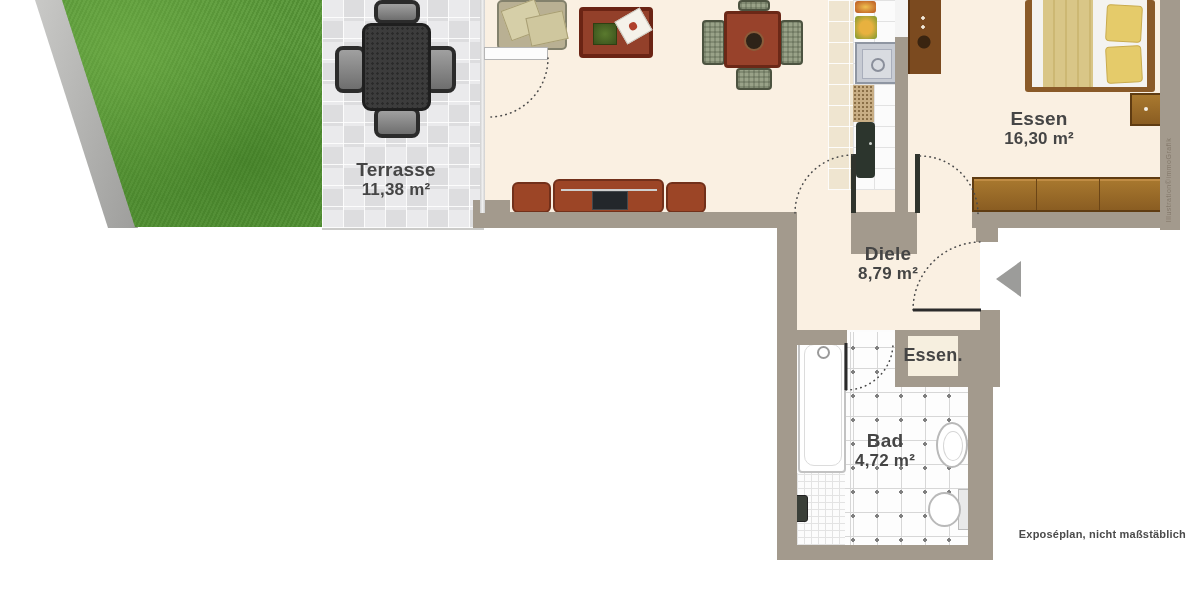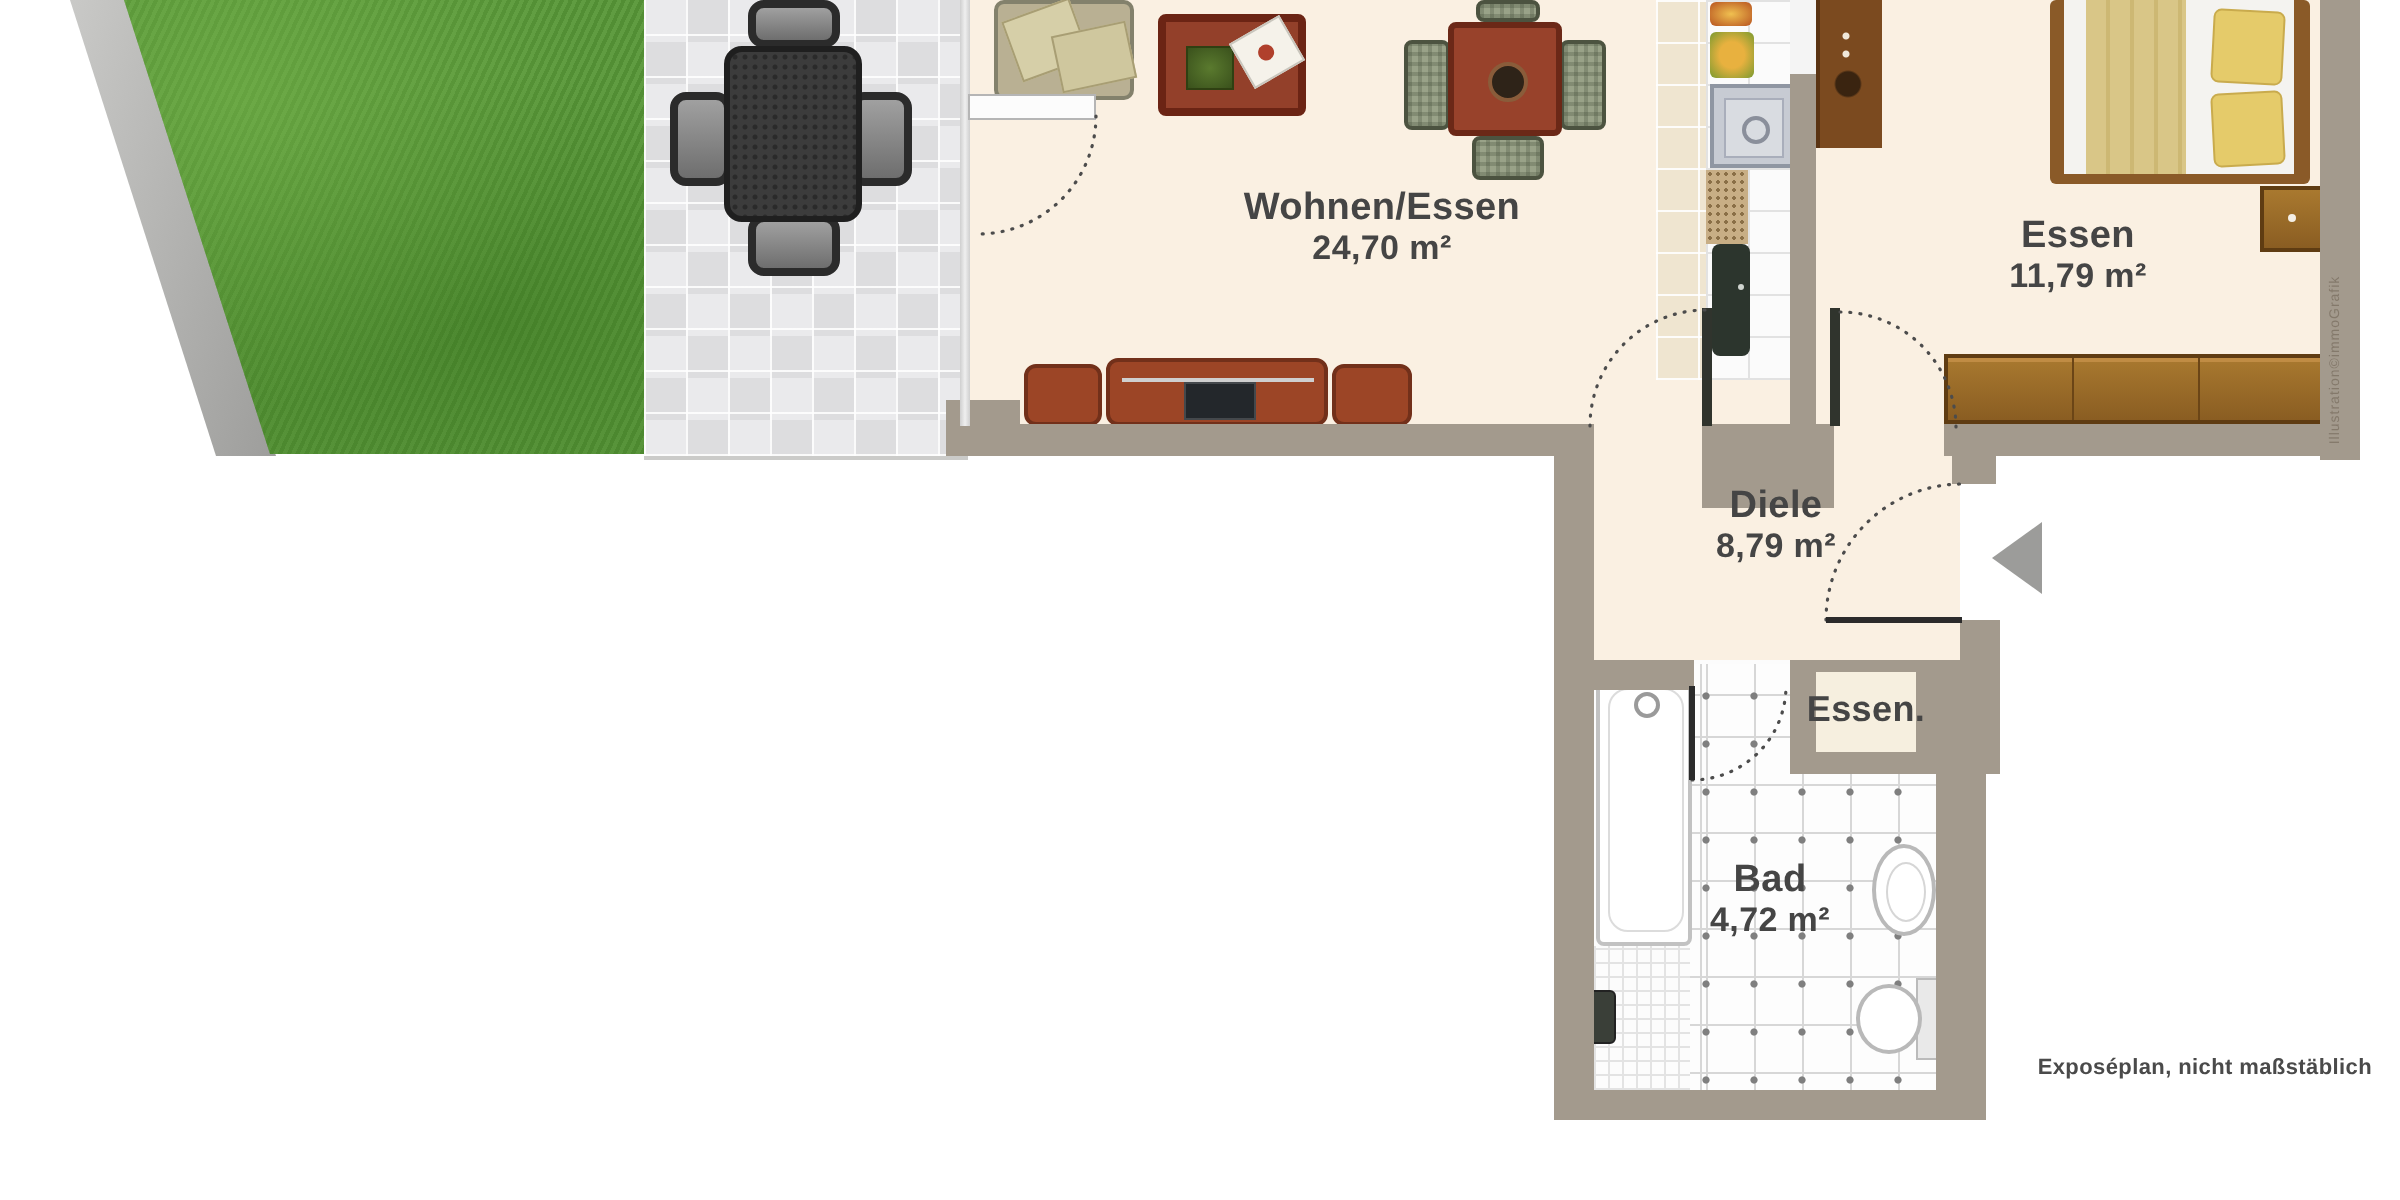--- a/index.html
+++ b/index.html
@@ -189,27 +189,27 @@
     <path d="M 548 58 A 59 59 0 0 1 489 117" fill="none" stroke="#4c4c4c" stroke-width="1.6" stroke-dasharray="0.5 4.5" stroke-linecap="round"></path>
     <path d="M 795 213 A 58 58 0 0 1 853 155" fill="none" stroke="#4c4c4c" stroke-width="1.6" stroke-dasharray="0.5 4.5" stroke-linecap="round"></path>
     <path d="M 920 156 A 58 58 0 0 1 978 214" fill="none" stroke="#4c4c4c" stroke-width="1.6" stroke-dasharray="0.5 4.5" stroke-linecap="round"></path>
     <path d="M 913 310 A 68 68 0 0 1 981 242" fill="none" stroke="#4c4c4c" stroke-width="1.6" stroke-dasharray="0.5 4.5" stroke-linecap="round"></path>
     <path d="M 846 390 A 47 47 0 0 0 893 343" fill="none" stroke="#4c4c4c" stroke-width="1.6" stroke-dasharray="0.5 4.5" stroke-linecap="round"></path>
     <line x1="913" y1="310" x2="981" y2="310" stroke="#2b2b2b" stroke-width="3"></line>
     <line x1="846" y1="343" x2="846" y2="390" stroke="#2b2b2b" stroke-width="3"></line>
     <polygon points="1021,261 1021,297 996,279" fill="#9c9c9a"></polygon>
   </svg>
 
-  <div class="label" style="left:691px;top:114px;">
-    <div class="rname">Wohnen/Essen</div>
-    <div class="rarea">24,70 m²</div>
+  <div class="label" style="left:396px;top:179px;">
+    <div class="rname">Terrasse</div>
+    <div class="rarea">11,38 m²</div>
   </div>
   <div class="label" style="left:1039px;top:128px;">
     <div class="rname">Essen</div>
-    <div class="rarea">11,79 m²</div>
+    <div class="rarea">16,30 m²</div>
   </div>
   <div class="label" style="left:888px;top:263px;">
     <div class="rname">Diele</div>
     <div class="rarea">8,79 m²</div>
   </div>
   <div class="label" style="left:933px;top:355px;">
     <div class="rname" style="font-size:18px;">Essen.</div>
   </div>
   <div class="label" style="left:885px;top:450px;">
     <div class="rname">Bad</div>

